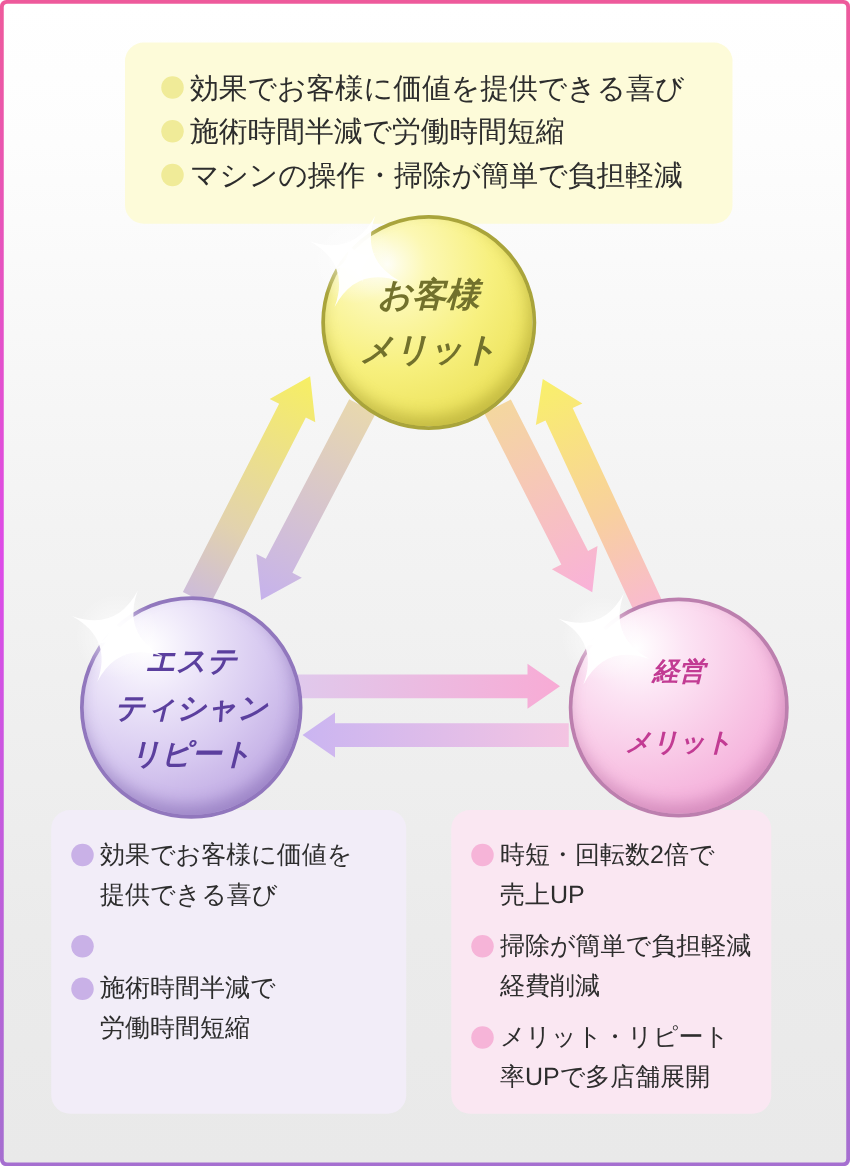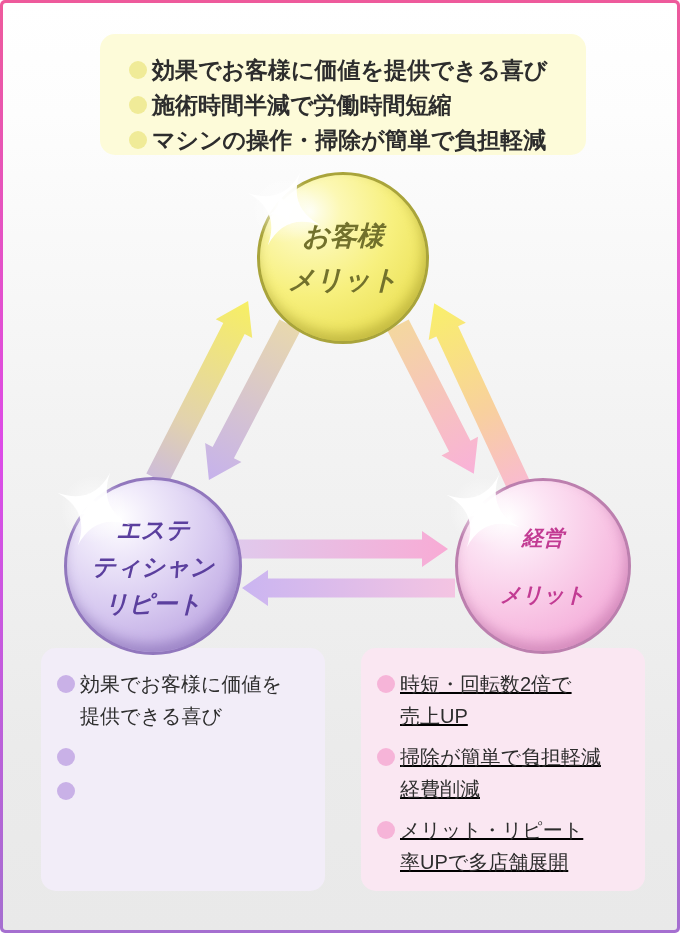--- a/index.html
+++ b/index.html
@@ -11,23 +11,23 @@
     background:linear-gradient(180deg,#ee5a9b 0%,#dd4be8 48%,#a56fd0 100%);
     padding:3px;border-radius:5px;position:relative;
   }
   .canvas{
     width:100%;height:100%;border-radius:3px;position:relative;overflow:hidden;
     background:linear-gradient(180deg,#ffffff 0%,#fdfdfd 12%,#f3f3f3 45%,#ebebeb 80%,#e9e9e9 100%);
   }
 
   
   .note{position:absolute;border-radius:15px;}
-  .note-top{left:97px;top:31px;width:486px;height:121px;background:#fdfbd9;padding:19px 10px 0 29px;font-weight:bold;}
+  .note-top{left:97px;top:31px;width:486px;height:145px;background:#fdfbd9;padding:19px 10px 0 29px;}
   .note-left{left:38px;top:645px;width:284px;height:243px;background:#f2edf8;padding:20px 8px 0 16px;}
-  .note-right{left:358px;top:645px;width:284px;height:243px;background:#fae7f2;padding:20px 8px 0 16px;text-decoration:underline;}
+  .note-right{left:358px;top:645px;width:256px;height:243px;background:#fae7f2;padding:20px 8px 0 16px;}
 
   .item{display:flex;align-items:flex-start;color:#2d2d2d;}
   .note-top .item{font-size:23px;line-height:35px;}
   .note-left .item,.note-right .item{font-size:20px;line-height:32px;margin-bottom:9px;}
   .item .txt{white-space:pre-line;}
   .bullet{width:18px;height:18px;border-radius:50%;flex:0 0 18px;margin-right:5px;}
   .note-top .bullet{margin-top:8px;background:#f0eb98;}
   .note-left .bullet{margin-top:7px;background:#c9b1e7;}
   .note-right .bullet{margin-top:7px;background:#f6b4d8;}
 
@@ -195,20 +195,22 @@
       <div class="item">
         <span class="bullet"></span>
         <span class="txt">効果でお客様に価値を
 提供できる喜び</span>
       </div>
       <div class="item">
         <span class="bullet"></span>
       </div>
       <div class="item">
         <span class="bullet"></span>
+        <span class="txt">施術時間半減で
+労働時間短縮</span>
       </div>
     </div>
 
     <div class="note note-right">
       <div class="item">
         <span class="bullet"></span>
         <span class="txt">時短・回転数2倍で
 売上UP</span>
       </div>
       <div class="item">

